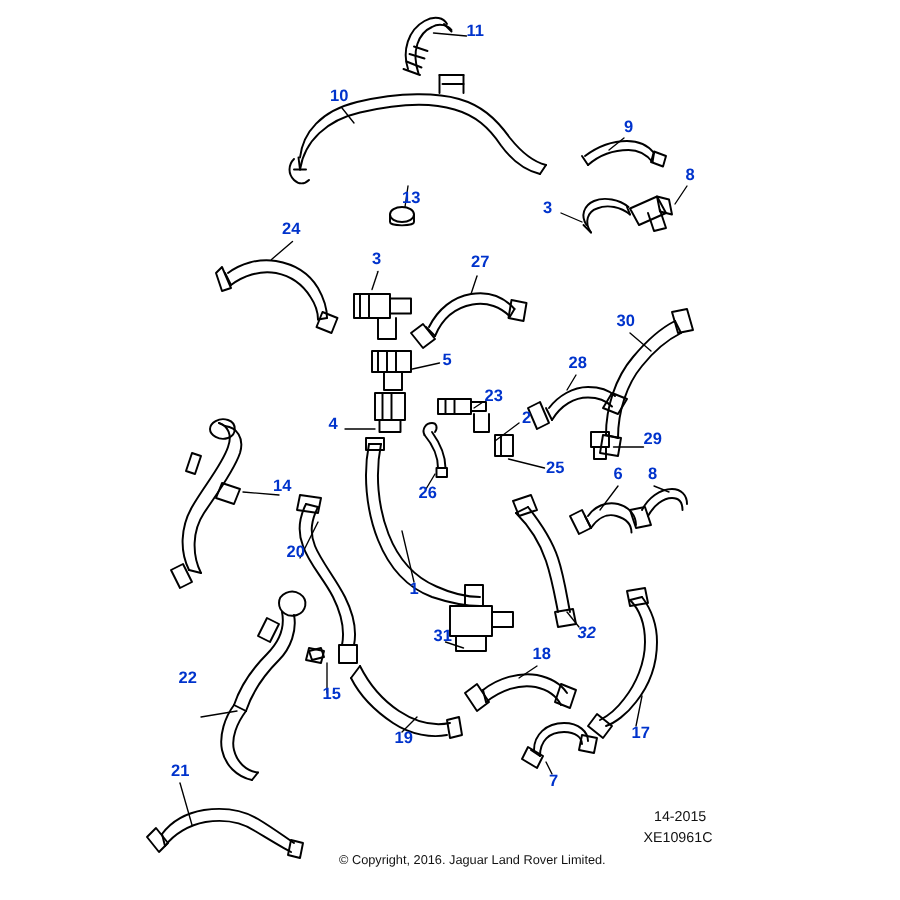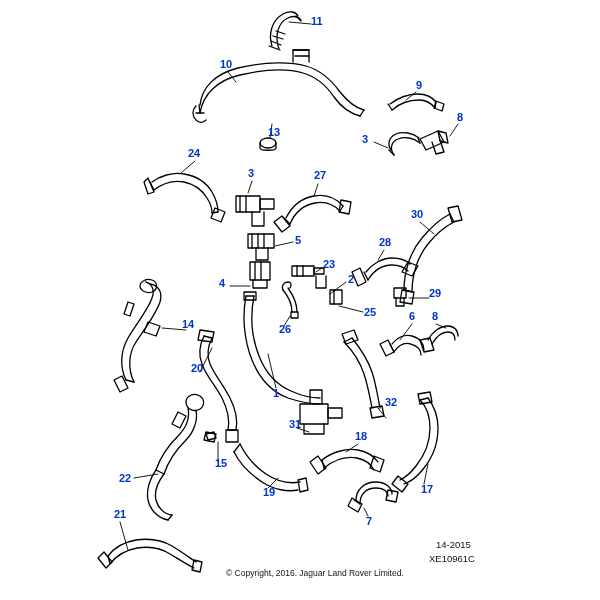--- a/index.html
+++ b/index.html
@@ -289,25 +289,25 @@
   <div class="callout" style="left:348px; top:274px;">2</div>
   <div class="callout" style="left:219px; top:278px;">4</div>
   <div class="callout" style="left:429px; top:288px;">29</div>
   <div class="callout" style="left:364px; top:307px;">25</div>
   <div class="callout" style="left:279px; top:324px;">26</div>
   <div class="callout" style="left:182px; top:319px;">14</div>
   <div class="callout" style="left:409px; top:311px;">6</div>
   <div class="callout" style="left:432px; top:311px;">8</div>
   <div class="callout" style="left:191px; top:363px;">20</div>
   <div class="callout" style="left:273px; top:388px;">1</div>
-  <div class="callout" style="left:385px; top:397px;">32</div>
+  <div class="callout" style="left:385px; top:417px;font-style:italic;">32</div>
   <div class="callout" style="left:289px; top:419px;text-align:center;">31</div>
   <div class="callout" style="left:355px; top:431px;">18</div>
   <div class="callout" style="left:215px; top:442px;margin-top:16px;">15</div>
-  <div class="callout" style="left:119px; top:473px;">22</div>
+  <div class="callout" style="left:119px; top:447px;">22</div>
   <div class="callout" style="left:263px; top:487px;">19</div>
   <div class="callout" style="left:421px; top:484px;">17</div>
   <div class="callout" style="left:366px; top:516px;">7</div>
   <div class="callout" style="left:114px; top:509px;">21</div>
 
   <div class="diagram-code" style="left:436px; top:539px;">14-2015</div>
   <div class="diagram-code" style="left:429px; top:553px;">XE10961C</div>
   <div class="footer-text" style="left:210px; top:568px;">© Copyright, 2016. Jaguar Land Rover Limited.</div>
 
 </div>

